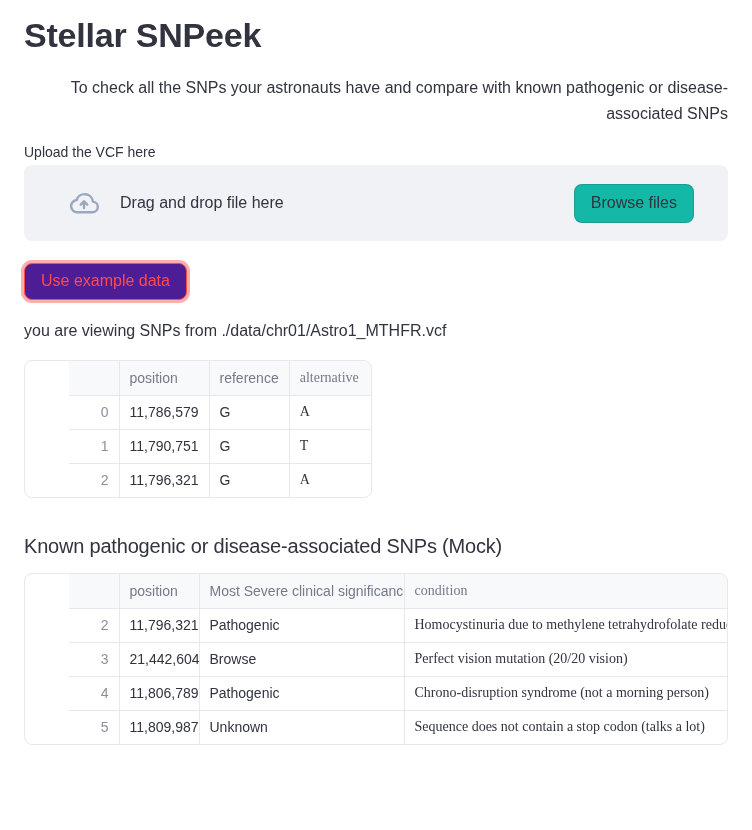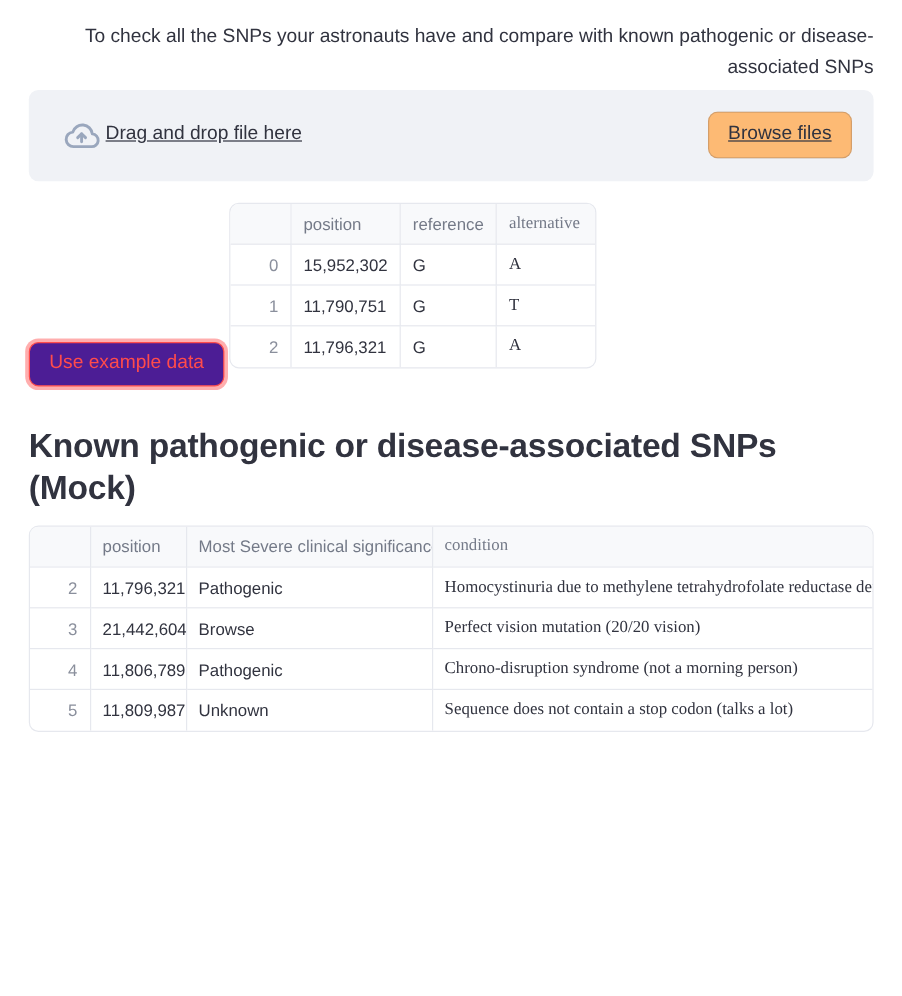--- a/index.html
+++ b/index.html
@@ -27,115 +27,118 @@
   p.intro{
     margin:18px 0 0 0;font-size:16px;line-height:1.65;color:var(--text);
     max-width:704px;
     text-align:right;
   }
   .uploader-label{
     margin-top:16px;font-size:14px;line-height:1.3;color:var(--text);
   }
   .dropzone{
     margin-top:4px;background:var(--upload-bg);border-radius:8px;
-    display:flex;align-items:center;padding:16px;height:76px;gap:0;text-decoration:underline;
+    display:flex;align-items:center;padding:32px;height:76px;gap:16px;
   }
   .cloud-wrap{flex:0 0 auto;display:flex;align-items:center;padding-left:8px;}
   .drop-texts{flex:1 1 auto;min-width:0;}
   .drop-title{font-size:16px;line-height:1.3;color:var(--text);}
   .drop-limit{font-size:14px;line-height:1.3;color:var(--secondary-text);margin-top:4px;}
   .browse-btn{
-    flex:0 0 auto;background:#fdba74;border:1px solid rgba(49,51,63,0.2);
+    flex:0 0 auto;background:#14b8a6;border:1px solid rgba(49,51,63,0.2);
     border-radius:8px;padding:8px 16px;font-size:16px;line-height:1.3;
     color:var(--text);font-family:inherit;cursor:pointer;margin-right:2px;
   }
 
   .example-btn{
     margin-top:22px;background:#4c1d95;border:1px solid var(--accent-red);
     color:var(--accent-red);border-radius:8px;padding:7px 16px;
     font-size:16px;line-height:1.3;font-family:inherit;cursor:pointer;
     box-shadow:0 0 0 3px rgba(255,75,75,0.45);
   }
 
   .viewing-text{margin-top:21px;font-size:16px;line-height:1.3;color:var(--text);}
 
   .table-wrap{
     margin-top:18px;border:1px solid var(--border);border-radius:8px;
-    overflow:hidden;background:#ffffff;
+    overflow:hidden;background:#ffffff;padding-left:44px;
   }
   .table-wrap.fit{display:inline-block;}
   .table-wrap.full{width:704px;}
   table.df{border-collapse:collapse;table-layout:fixed;font-size:14px;}
   table.df th,table.df td{
     height:34px;padding:0 10px;border-right:1px solid var(--border);
     border-bottom:1px solid var(--border);text-align:left;vertical-align:middle;
     white-space:nowrap;overflow:hidden;font-weight:400;
   }
   table.df th{background:#f8f9fb;color:var(--header-text);}
   table.df th:last-child,table.df td:last-child{border-right:none;font-family:Liberation Serif, serif;}
   table.df tr:last-child td{border-bottom:none;}
   table.df td.idx,table.df th.idx{text-align:right;color:#8a8f9c;}
   table.df td{color:var(--text);}
 
   h2.section-title{
-    margin:32px 0 0 0;font-size:28px;line-height:1.25;font-weight:700;
+    margin:32px 0 0 0;font-size:20px;line-height:1.25;font-weight:400;
     letter-spacing:-0.2px;color:var(--text);
   }
   p.section-desc{
     margin:16px 0 0 0;font-size:16px;line-height:1.65;color:var(--text);
     max-width:704px;
   }
   .table-wrap.clipped{margin-top:14px;}
 </style>
 </head>
 <body>
 
 <div class="container">
 
+  <h1 class="page-title">Stellar SNPeek</h1>
 
   <p class="intro">To check all the SNPs your astronauts have and compare with known pathogenic or disease-associated SNPs</p>
 
+  <div class="uploader-label">Upload the VCF here</div>
 
   <div class="dropzone">
     <span class="cloud-wrap">
       <svg width="40" height="34" viewBox="0 0 24 24" fill="none" stroke="#9aa7bd" stroke-width="1.7" stroke-linecap="round" stroke-linejoin="round">
         <path d="M7.2 18.5a4.3 4.3 0 0 1-.4-8.58 5.9 5.9 0 0 1 11.5 1.1 3.6 3.6 0 0 1-.6 7.48H7.2z"></path>
         <path d="M12 15.6v-4.6"></path>
         <path d="M9.7 13.2 12 10.9l2.3 2.3"></path>
       </svg>
     </span>
     <div class="drop-texts">
       <div class="drop-title">Drag and drop file here</div>
     </div>
     <button class="browse-btn">Browse files</button>
   </div>
 
   <button class="example-btn">Use example data</button>
 
+  <div class="viewing-text">you are viewing SNPs from ./data/chr01/Astro1_MTHFR.vcf</div>
 
   <div class="table-wrap fit">
     <table class="df">
       <colgroup>
           <col style="width:50px">
           <col style="width:81px">
           <col style="width:68px">
           <col style="width:82px">
         </colgroup>
       <thead>
         <tr>
           <th class="idx"></th>
           <th>position</th>
           <th>reference</th>
           <th>alternative</th>
         </tr>
       </thead>
       <tbody>
         <tr>
           <td class="idx">0</td>
-          <td>15,952,302</td>
+          <td>11,786,579</td>
           <td>G</td>
           <td>A</td>
         </tr>
         <tr>
           <td class="idx">1</td>
           <td>11,790,751</td>
           <td>G</td>
           <td>T</td>
         </tr>
         <tr>

